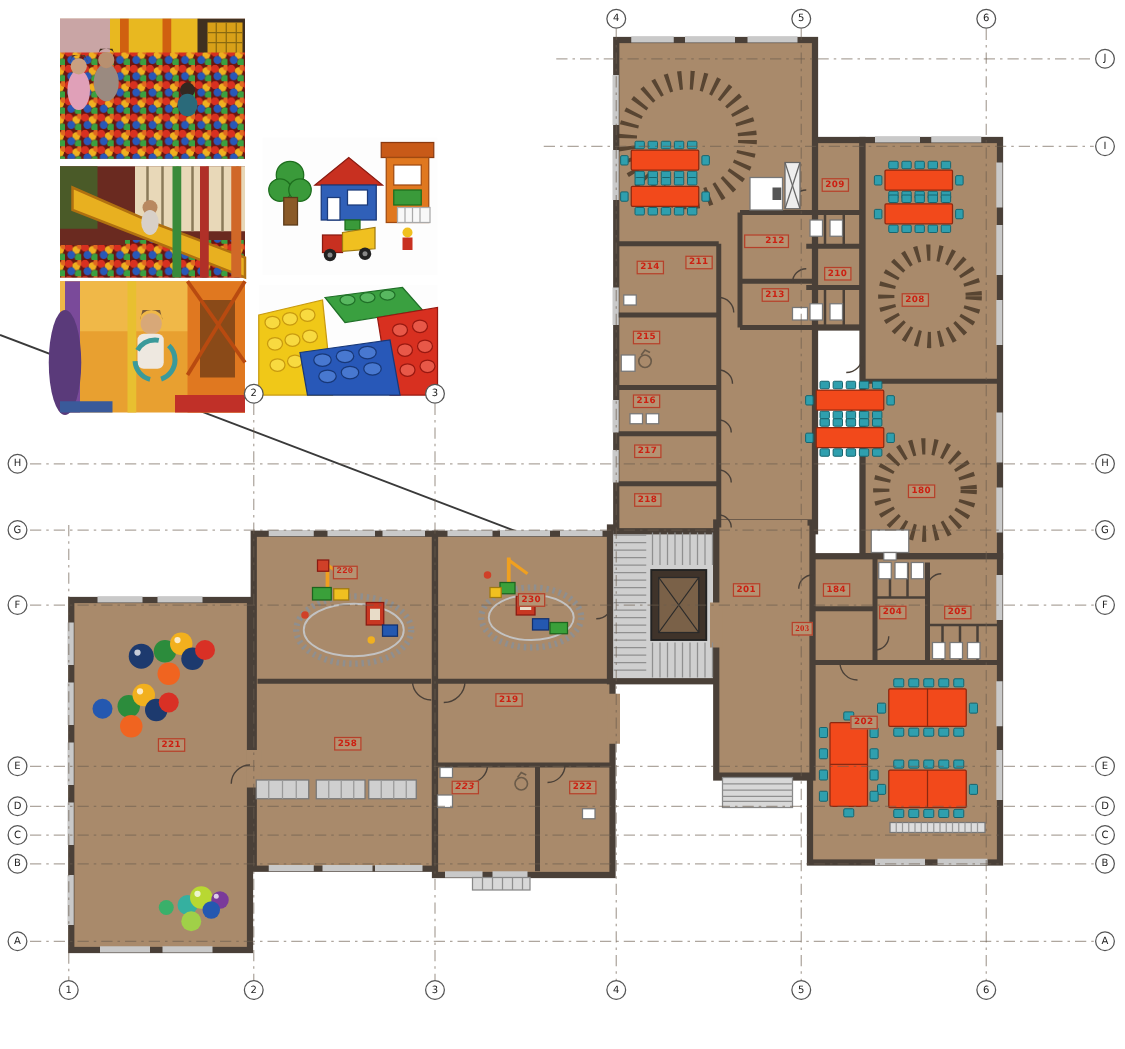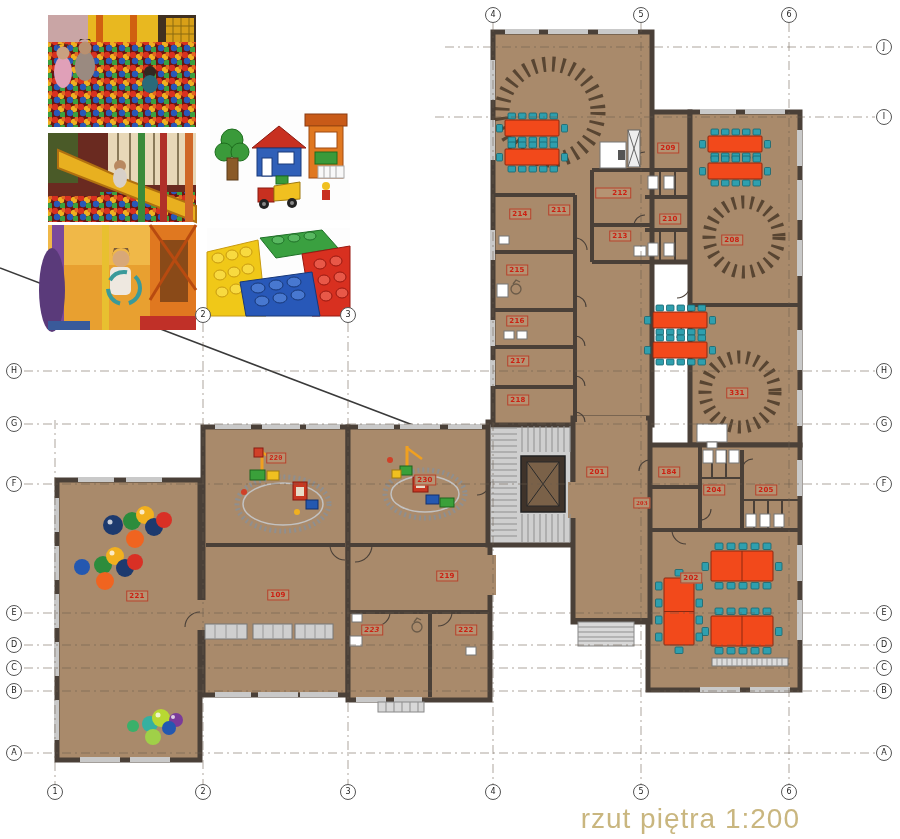--- a/index.html
+++ b/index.html
@@ -577,37 +577,37 @@
   </g>
 </svg>
 
 <div id="labels-layer">
       <div class="room-label" style="left: 597px; top: 472px;">201</div>
       <div class="room-label" style="left: 691px; top: 578px;">202</div>
       <div class="room-label" style="left: 642px; top: 503px; font-family: Liberation Serif, serif;">203</div>
       <div class="room-label" style="left: 714px; top: 490px;">204</div>
       <div class="room-label" style="left: 766px; top: 490px;">205</div>
       <div class="room-label" style="left: 669px; top: 472px;">184</div>
-      <div class="room-label" style="left: 737px; top: 393px;">331</div>
+      <div class="room-label" style="left: 737px; top: 393px;">180</div>
       <div class="room-label" style="left: 732px; top: 240px;">208</div>
       <div class="room-label" style="left: 668px; top: 148px;">209</div>
       <div class="room-label" style="left: 670px; top: 219px;">210</div>
       <div class="room-label" style="left: 559px; top: 210px;">211</div>
       <div class="room-label" style="left: 613px; top: 193px; padding-left: 16px;">212</div>
       <div class="room-label" style="left: 620px; top: 236px;">213</div>
       <div class="room-label" style="left: 520px; top: 214px;">214</div>
       <div class="room-label" style="left: 517px; top: 270px;">215</div>
       <div class="room-label" style="left: 517px; top: 321px;">216</div>
       <div class="room-label" style="left: 518px; top: 361px;">217</div>
       <div class="room-label" style="left: 518px; top: 400px;">218</div>
-      <div class="room-label" style="left: 407px; top: 576px; margin-left: 40px;">219</div>
+      <div class="room-label" style="left: 407px; top: 560px;">219</div>
       <div class="room-label" style="left: 276px; top: 458px; font-family: Liberation Mono, monospace;">220</div>
       <div class="room-label" style="left: 425px; top: 448px; margin-top: 32px;">230</div>
       <div class="room-label" style="left: 137px; top: 596px;">221</div>
-      <div class="room-label" style="left: 278px; top: 595px;">109</div>
+      <div class="room-label" style="left: 278px; top: 595px;">258</div>
       <div class="room-label" style="left: 372px; top: 630px; font-style: italic;">223</div>
       <div class="room-label" style="left: 466px; top: 630px;">222</div>
     </div>
 
 <div id="grid-layer">
       <div class="grid-bubble" style="left: 493px; top: 15px;">4</div>
       <div class="grid-bubble" style="left: 641px; top: 15px;">5</div>
       <div class="grid-bubble" style="left: 789px; top: 15px;">6</div>
       <div class="grid-bubble" style="left: 203px; top: 315px;">2</div>
       <div class="grid-bubble" style="left: 348px; top: 315px;">3</div>
@@ -630,15 +630,14 @@
       <div class="grid-bubble" style="left: 884px; top: 371px;">H</div>
       <div class="grid-bubble" style="left: 884px; top: 424px;">G</div>
       <div class="grid-bubble" style="left: 884px; top: 484px;">F</div>
       <div class="grid-bubble" style="left: 884px; top: 613px;">E</div>
       <div class="grid-bubble" style="left: 884px; top: 645px;">D</div>
       <div class="grid-bubble" style="left: 884px; top: 668px;">C</div>
       <div class="grid-bubble" style="left: 884px; top: 691px;">B</div>
       <div class="grid-bubble" style="left: 884px; top: 753px;">A</div>
     </div>
 
-<div class="caption">rzut piętra  1:200</div>
 
 </div>
 
 </body></html>

